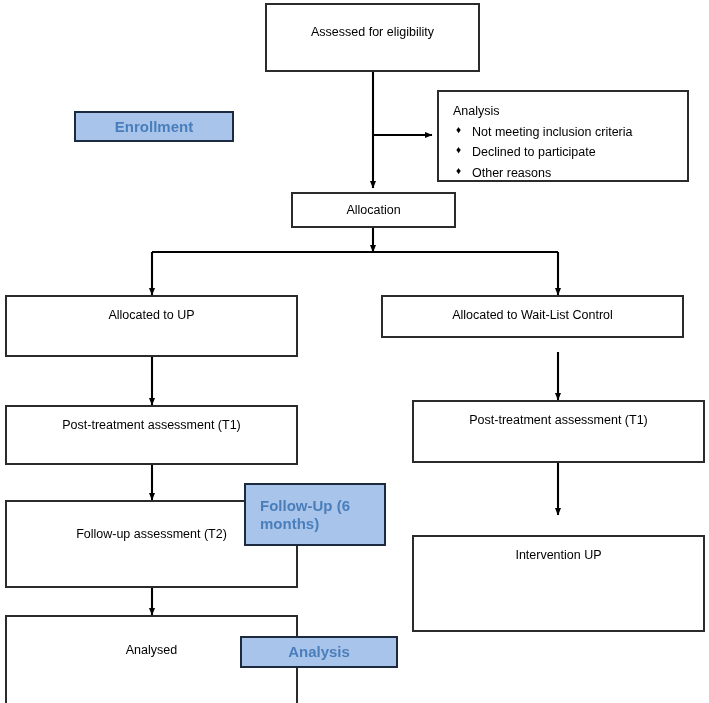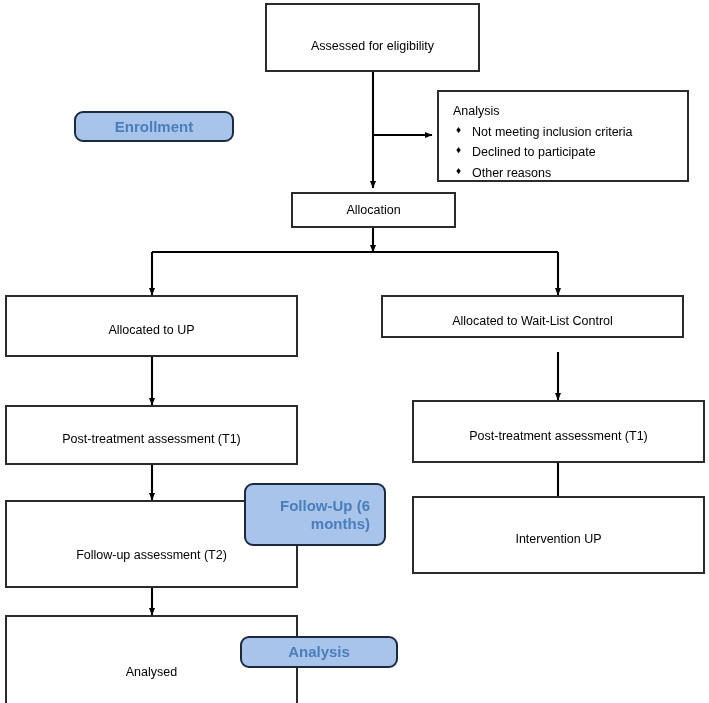--- a/index.html
+++ b/index.html
@@ -36,21 +36,21 @@
   }
   .node .node-text {
     display: block;
     text-align: center;
     width: 100%;
   }
   .node.centered {
     display: flex;
     flex-direction: column;
     align-items: center;
-    justify-content: center;
+    justify-content: flex-start;
   }
   .node.toplabel {
     padding-top: 9px;
   }
   .node.midlabel {
     justify-content: center;
   }
   .line-1 { margin-top: 9px; }
   .line-2 { margin-top: 18px; }
 
@@ -80,28 +80,28 @@
     top: 0;
     font-size: 10px;
     color: #000;
   }
 
   .badge {
     position: absolute;
     box-sizing: border-box;
     background: #a8c4ea;
     border: 2px solid #1b2a3f;
-    border-radius: 9px;
+    border-radius: 0;
     color: #4a7ebb;
     font-weight: bold;
     font-size: 15px;
     display: flex;
     align-items: center;
     justify-content: center;
-    text-align: right;
+    text-align: left;
     line-height: 1.2;
     z-index: 5;
   }
 </style>
 </head>
 <body>
 
 <div id="diagram">
 
   <svg id="connectors" viewBox="0 0 709 703" xmlns="http://www.w3.org/2000/svg">
@@ -170,21 +170,21 @@
   </div>
 
   <div class="node centered toplabel" style="left:412px; top:400px; width:293px; height:63px;">
     <span class="node-text">Post-treatment assessment (T1)</span>
   </div>
 
   <div class="node centered toplabel" style="left:5px; top:500px; width:293px; height:88px; padding-top:23px;">
     <span class="node-text">Follow-up assessment (T2)</span>
   </div>
 
-  <div class="node centered toplabel" style="left:412px; top:496px; width:293px; height:78px;">
+  <div class="node centered toplabel" style="left:412px; top:535px; width:293px; height:97px;">
     <span class="node-text">Intervention UP</span>
   </div>
 
   <div class="node centered toplabel" style="left:5px; top:615px; width:293px; height:90px; padding-top:24px;">
     <span class="node-text">Analysed</span>
   </div>
 
   <div class="badge" style="left:74px; top:111px; width:160px; height:31px;">
     <span>Enrollment</span>
   </div>

